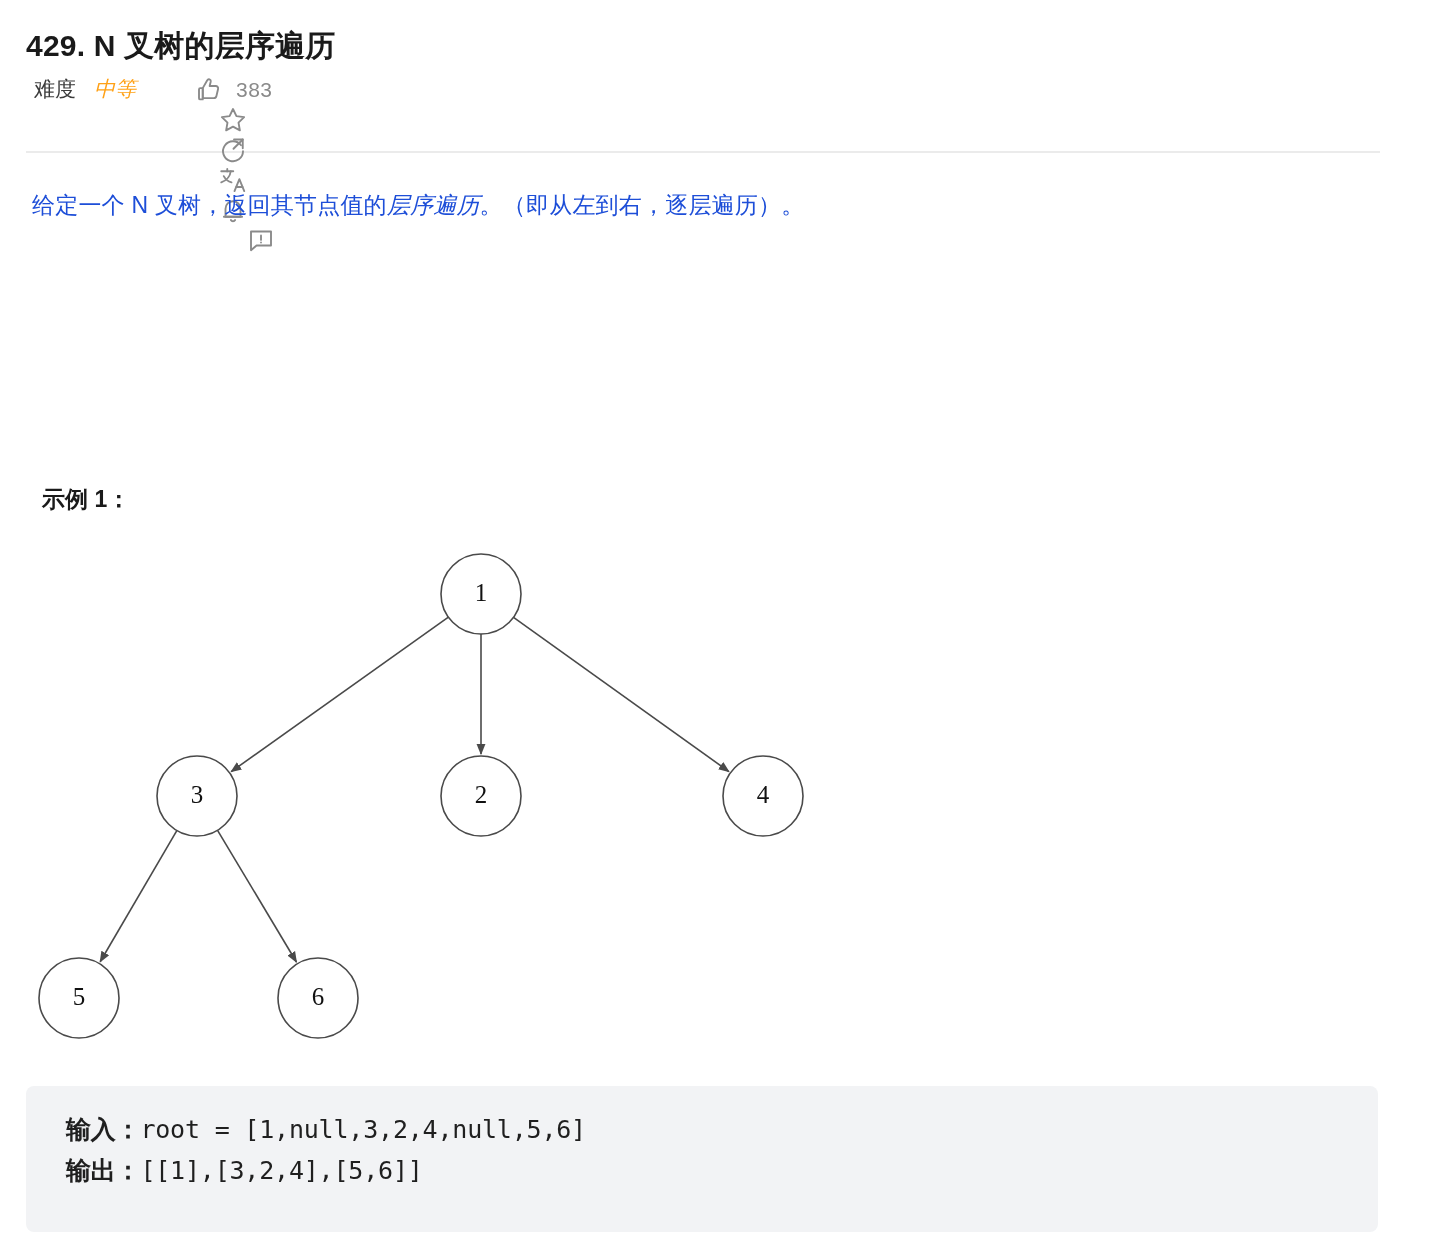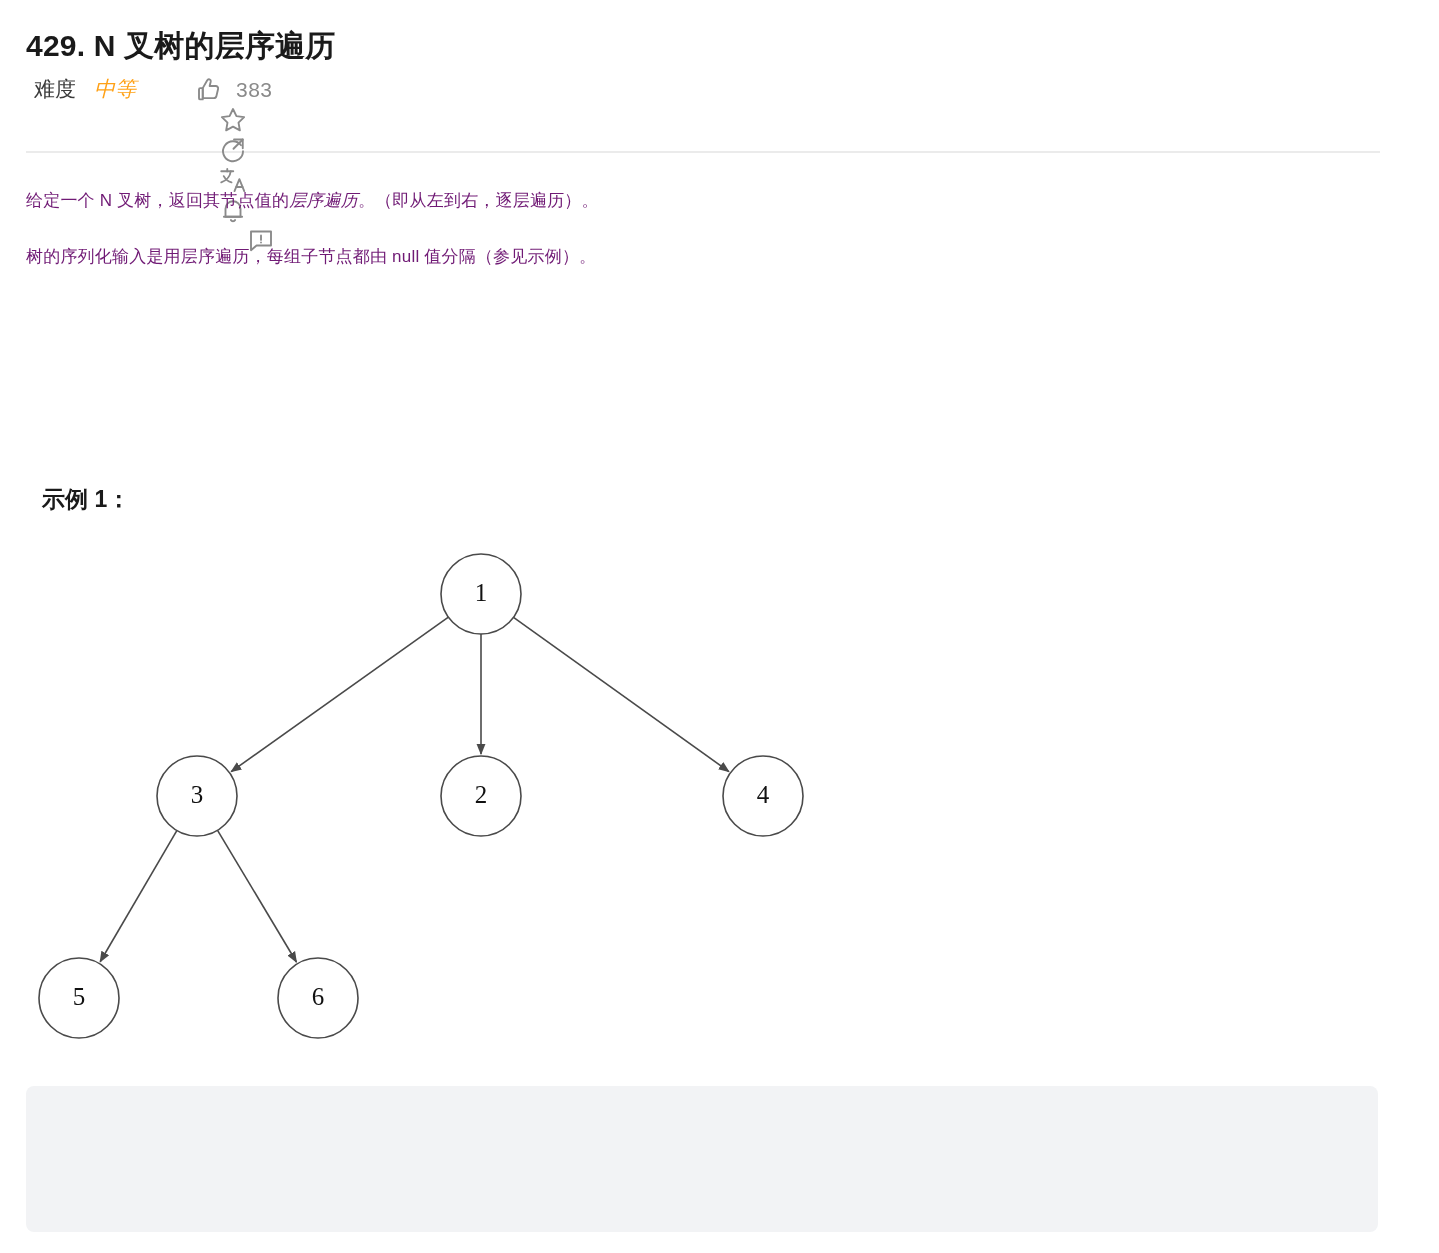--- a/index.html
+++ b/index.html
@@ -82,24 +82,24 @@
     background: #ebebeb;
     margin-top: 20px;
     width: 1354px;
   }
 
   
   .description {
     margin-top: 34px;
   }
   .desc-para {
-    font-size: 17px;
+    font-size: 23px;
     line-height: 1.65;
-    color: #701a75;
-    margin: 0 0 28px 0;
+    color: #1d4ed8;
+    margin: 0 0 28px 6px;
     letter-spacing: 0.2px;
   }
   .desc-para em {
     font-style: italic;
   }
 
   
   .example-heading {
     font-size: 23px;
     font-weight: 700;
@@ -239,21 +239,20 @@
         </span>
       </div>
 
     </div>
   </div>
 
   <div class="divider"></div>
 
   <div class="description">
     <p class="desc-para"><span>给定一个 N 叉树，返回其节点值的</span><em>层序遍历</em><span>。（即从左到右，逐层遍历）。</span></p>
-    <p class="desc-para">树的序列化输入是用层序遍历，每组子节点都由 null 值分隔（参见示例）。</p>
   </div>
 
   <div class="example-heading">示例 1：</div>
 
   <div class="tree-figure">
     <svg width="900" height="530" viewBox="0 0 900 530">
       <defs>
         <marker id="arrow" viewBox="0 0 10 10" refX="9" refY="5" markerWidth="7" markerHeight="7" orient="auto-start-reverse">
           <path d="M 0 1 L 10 5 L 0 9 z" fill="#4a4a4a"></path>
         </marker>
@@ -288,15 +287,17 @@
           </g>
           <g>
             <circle cx="318" cy="468" r="40" class="node-circle"></circle>
             <text x="318" y="469" class="node-label">6</text>
           </g>
         </g>
     </svg>
   </div>
 
   <div class="code-block">
+    <div class="code-line"><span class="code-key">输入：</span><span>root = [1,null,3,2,4,null,5,6]</span></div>
+    <div class="code-line"><span class="code-key">输出：</span><span>[[1],[3,2,4],[5,6]]</span></div>
   </div>
 
 </div>
 
 </body></html>

